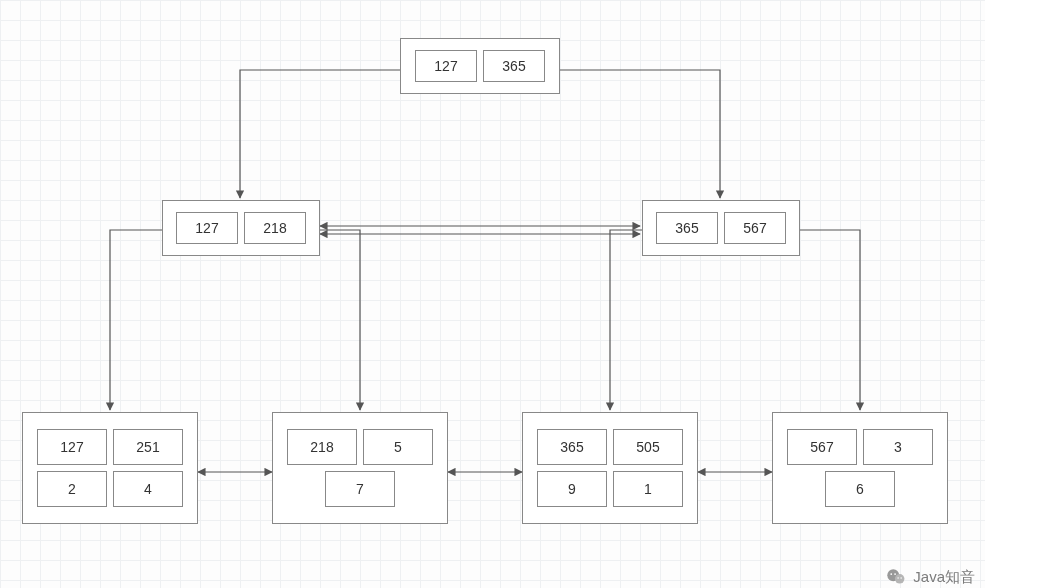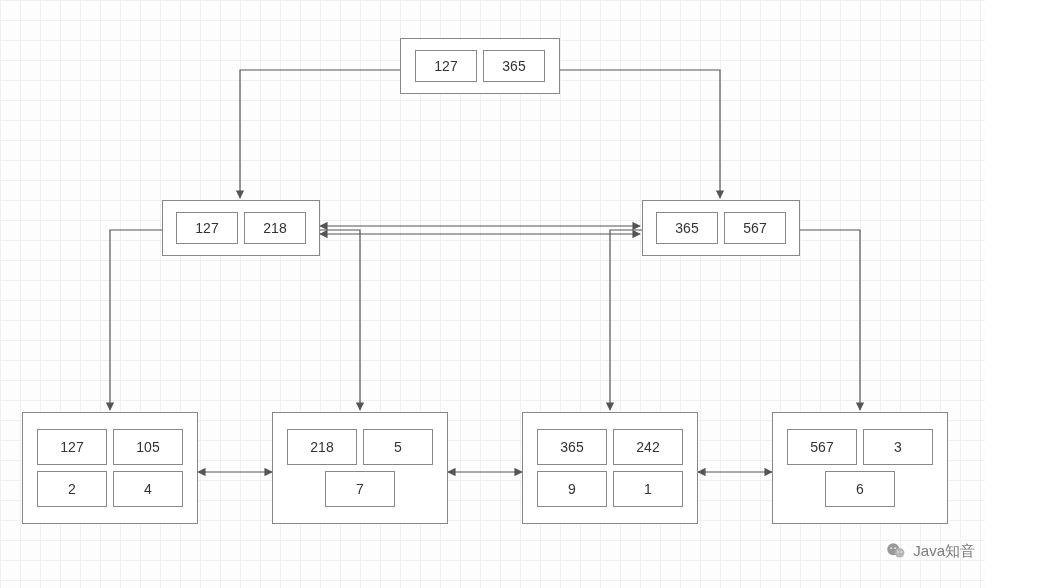--- a/index.html
+++ b/index.html
@@ -50,21 +50,21 @@
   svg.edges {
     position: absolute;
     top: 0; left: 0;
     width: 1040px;
     height: 588px;
     pointer-events: none;
   }
   .watermark {
     position: absolute;
     right: 10px;
-    bottom: 26px;
+    bottom: 0;
     display: flex;
     align-items: center;
     gap: 6px;
     font-size: 15px;
     color: #666;
     opacity: 0.85;
   }
   .wm-icon {
     width: 22px;
     height: 22px;
@@ -114,34 +114,34 @@
     <div class="cell">218</div>
   </div>
 
   <div class="node" style="left:642px; top:200px; width:158px; height:56px;">
     <div class="cell">365</div>
     <div class="cell">567</div>
   </div>
 
   <div class="node leaf" style="left:22px; top:412px; width:176px; height:112px;">
     <div class="cell">127</div>
-    <div class="cell">105</div>
+    <div class="cell">251</div>
     <div class="cell">2</div>
     <div class="cell">4</div>
   </div>
 
   <div class="node leaf" style="left:272px; top:412px; width:176px; height:112px;">
     <div class="cell">218</div>
     <div class="cell">5</div>
     <div class="cell">7</div>
   </div>
 
   <div class="node leaf" style="left:522px; top:412px; width:176px; height:112px;">
     <div class="cell">365</div>
-    <div class="cell">242</div>
+    <div class="cell">505</div>
     <div class="cell">9</div>
     <div class="cell">1</div>
   </div>
 
   <div class="node leaf" style="left:772px; top:412px; width:176px; height:112px;">
     <div class="cell">567</div>
     <div class="cell">3</div>
     <div class="cell">6</div>
   </div>
 

